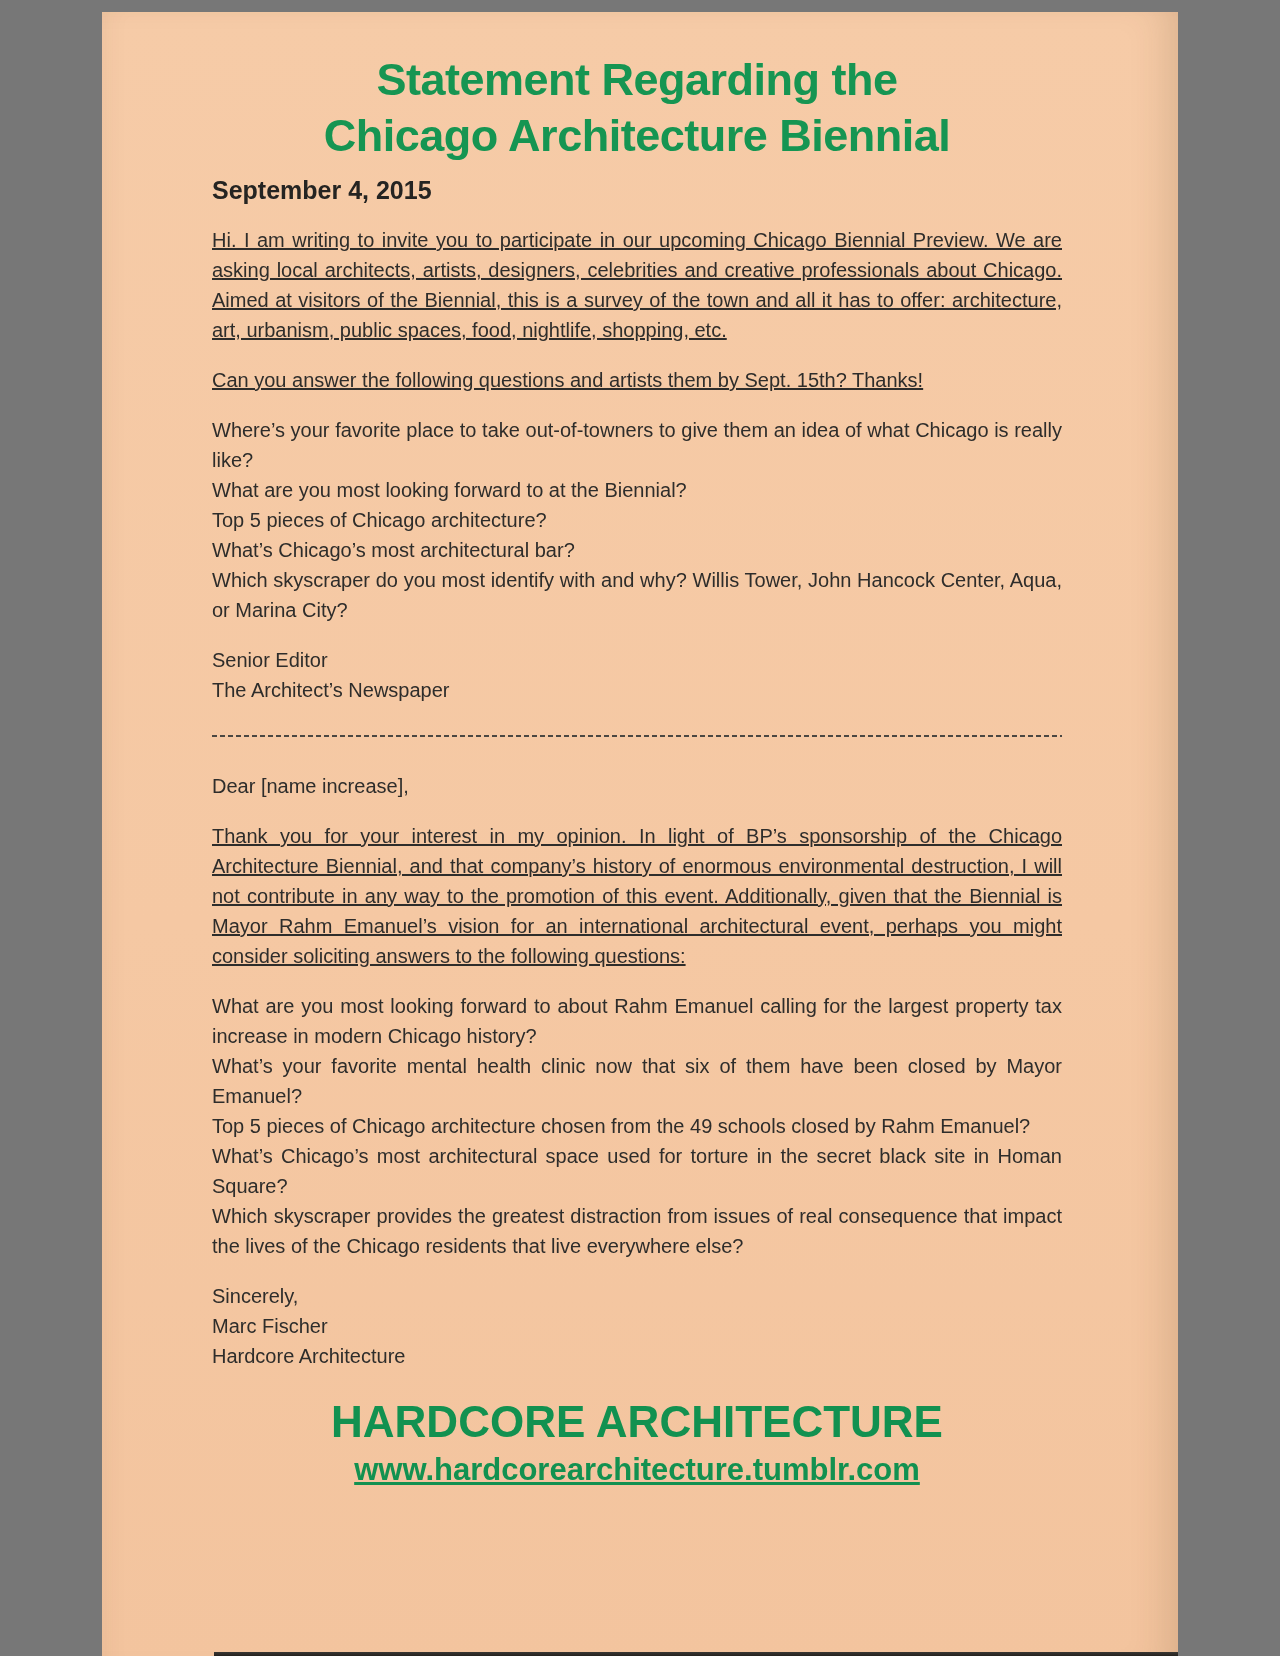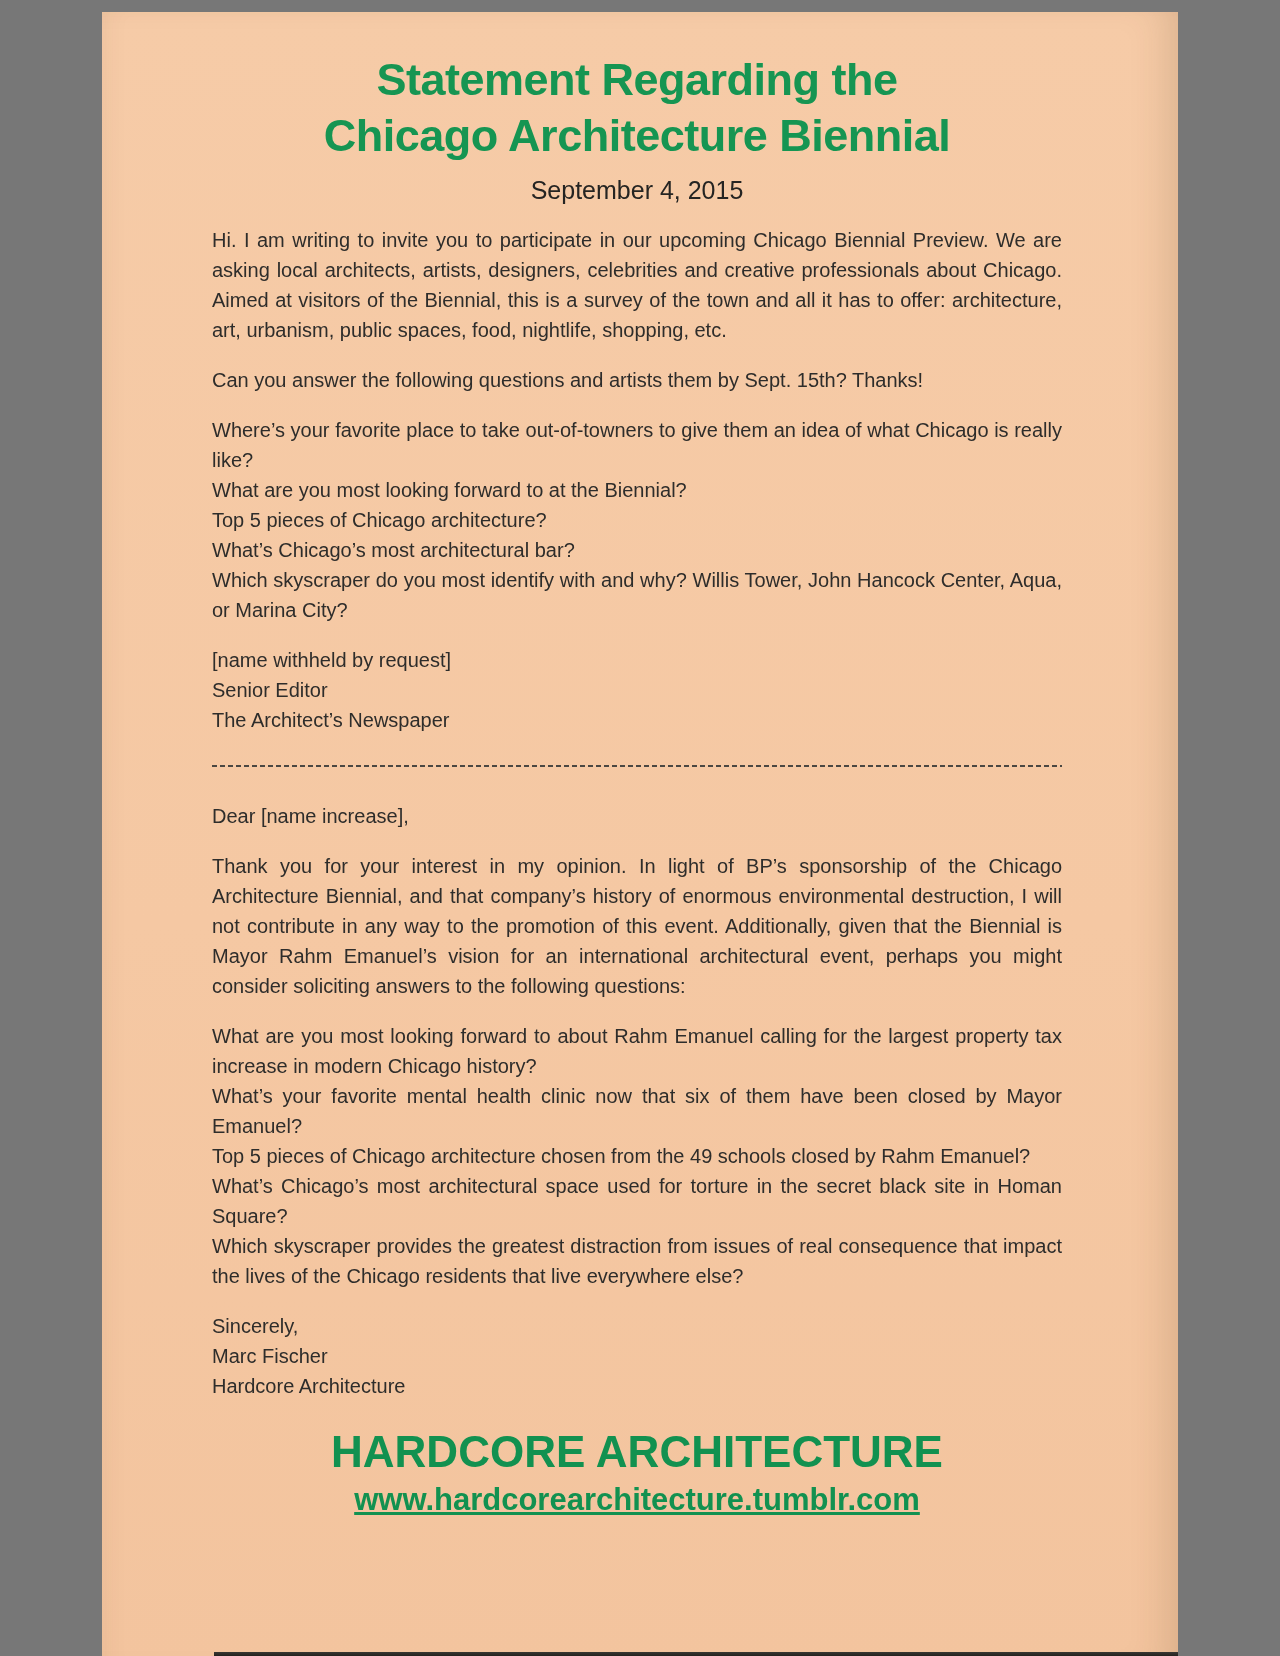--- a/index.html
+++ b/index.html
@@ -25,32 +25,31 @@
     text-align: center;
     color: #169552;
     font-size: 45px;
     line-height: 56px;
     font-weight: bold;
     letter-spacing: -0.5px;
   }
   .title span { display: block; }
   .date {
     margin-top: 12px;
-    text-align: center;
     font-size: 25px;
-    font-weight: normal;
+    font-weight: bold;
     color: #252422;
   }
   .body-copy {
     font-size: 20px;
     line-height: 30px;
   }
   .salutation { margin: 24px 0 0 0; }
   .block { margin: 20px 0 0 0; }
-  .justify { text-align: justify; }
+  .justify { text-align: justify; text-decoration: underline; }
   .line { margin: 0; }
   .q-block p { margin: 0; text-align: justify; }
   .sig-block p { margin: 0; }
   .divider {
     margin: 30px 0 34px 0;
     height: 2px;
     background: repeating-linear-gradient(90deg, #4a4742 0 5px, rgba(0,0,0,0) 5px 8px);
   }
   .footer {
     margin-top: 26px;
@@ -99,21 +98,20 @@
 
     <div class="block q-block">
       <p>Where’s your favorite place to take out-of-towners to give them an idea of what Chicago is really like?</p>
       <p>What are you most looking forward to at the Biennial?</p>
       <p>Top 5 pieces of Chicago architecture?</p>
       <p>What’s Chicago’s most architectural bar?</p>
       <p>Which skyscraper do you most identify with and why? Willis Tower, John Hancock Center, Aqua, or Marina City?</p>
     </div>
 
     <div class="block sig-block">
-      <p>[name withheld by request]</p>
       <p>Senior Editor</p>
       <p>The Architect’s Newspaper</p>
     </div>
   </div>
 
   <div class="divider"></div>
 
   <div class="body-copy">
     <p class="line">Dear [name increase],</p>
 

